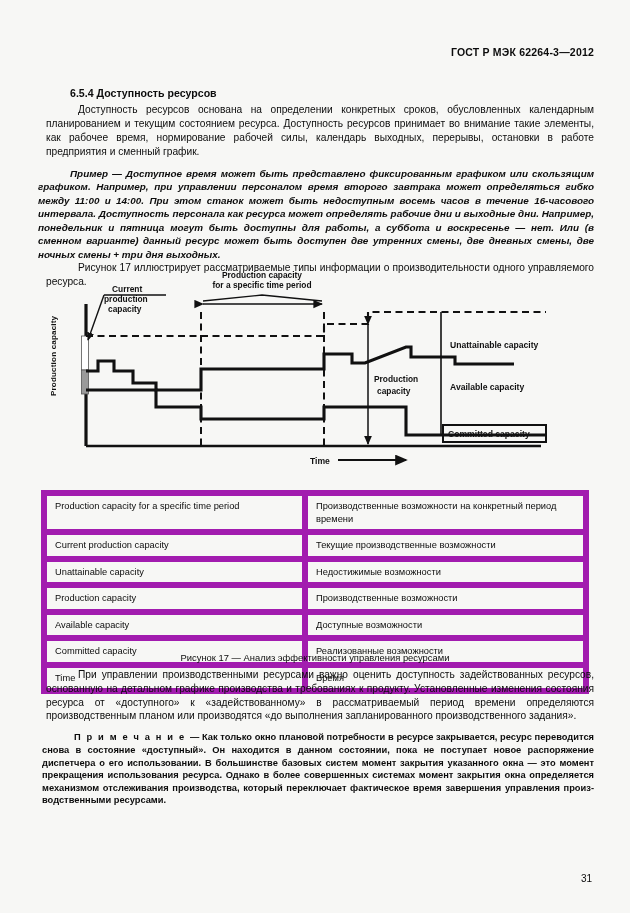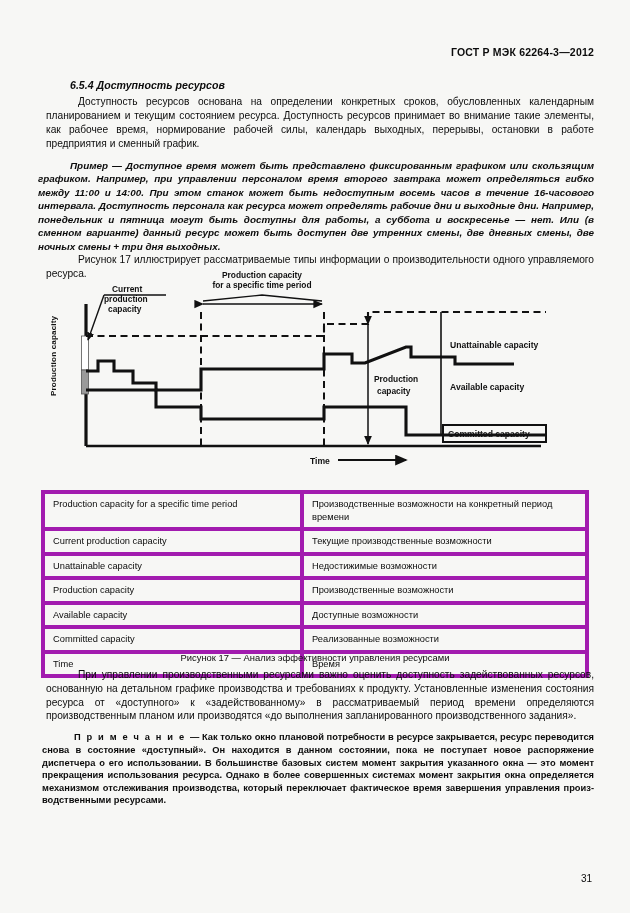--- a/index.html
+++ b/index.html
@@ -18,22 +18,22 @@
   .hdr{
     position:absolute;top:46px;right:36px;
     font-size:10.5px;font-weight:bold;letter-spacing:.2px;
     white-space:nowrap;
     margin-left:32px;
   }
   .body-col{
     position:absolute;left:38px;right:36px;top:74px;
   }
   h3.sec{
-    font-size:10.6px;font-weight:bold;margin:4px 0 3px 0;
-    text-indent:32px;line-height:1.35;font-style:italic;
+    font-size:10.6px;font-weight:bold;margin:12px 0 3px 0;
+    text-indent:32px;line-height:1.35;
   }
   p.para{
     font-size:10.2px;line-height:1.355;margin:0 0 2px 8px;
     text-align:justify;text-indent:32px;
     hyphens:manual;
   }
   p.ex{
     font-size:9.9px;line-height:1.365;margin:8px 0 0 0;
     text-align:justify;text-indent:32px;
     font-style:italic;font-weight:bold;
@@ -55,21 +55,21 @@
     text-align:center;font-size:9.4px;
   }
 
   
   .tbl{
     position:absolute;left:41px;top:490px;width:548px;
     border-collapse:collapse;
     font-size:9.3px;
   }
   .tbl td{
-    border:4px solid #a21caf;
+    border:6px solid #a21caf;
     padding:4px 15px 4px 8px;
     vertical-align:top;
     line-height:1.35;
   }
   .tbl td.en{width:232px;}
 
   .pageno{
     position:absolute;right:38px;top:833px;
     font-size:10px;
     margin-top:40px;

